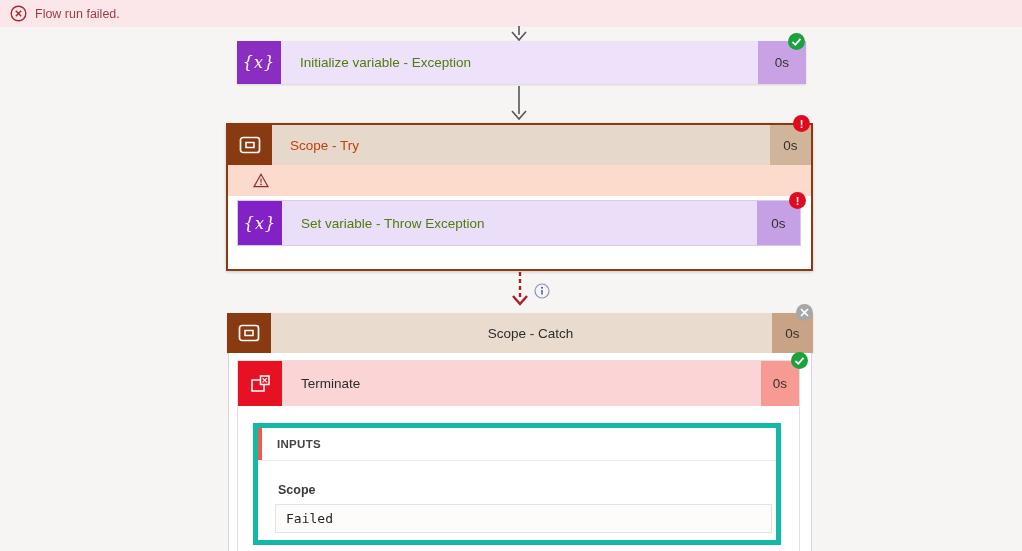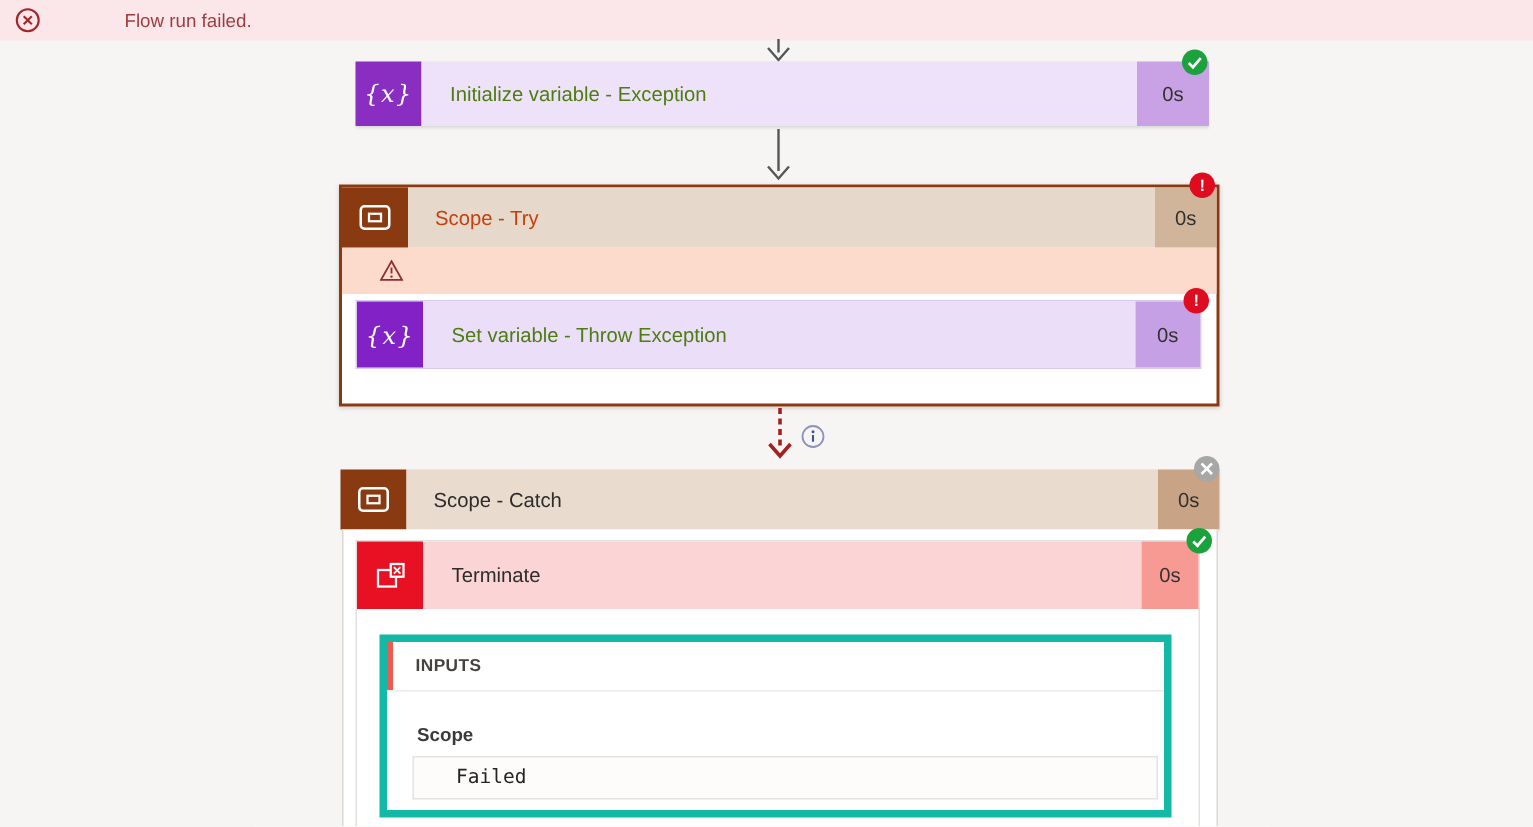--- a/index.html
+++ b/index.html
@@ -2,21 +2,21 @@
 <html><head>
 <meta charset="utf-8">
 <style>
   * { margin:0; padding:0; box-sizing:border-box; }
   html,body { width:1022px; height:551px; }
   body { font-family:"Liberation Sans","DejaVu Sans",sans-serif; }
   #screen { position:relative; width:1022px; height:551px; background:#f6f5f4; overflow:hidden; }
 
   
   #banner { position:absolute; left:0; top:0; width:1022px; height:27px; background:#fbe7e9;
-            display:flex; align-items:center; padding-left:10px;gap:48px; }
+            display:flex; align-items:center; padding-left:10px; }
   #banner .msg { font-size:12.5px; color:#9d3d43; margin-left:8px; }
 
   
   .action-card { position:absolute; display:flex; align-items:stretch;
                  box-shadow:0 1px 2px rgba(0,0,0,.12); cursor:pointer; }
   .action-card .icon-sq { display:flex; align-items:center; justify-content:center; flex:0 0 44px; }
   .action-card .icon-sq .vx { color:#fff; font-family:"DejaVu Serif",serif; font-style:italic;
                                font-size:16px; letter-spacing:1px; }
   .action-card .body { flex:1; display:flex; align-items:center; padding-left:19px;
                        font-size:13.5px; color:#4d7c0f; overflow:hidden; white-space:nowrap; }
@@ -43,21 +43,21 @@
   #try-error { height:31px; background:#fcdacc; display:flex; align-items:center; padding-left:25px; }
   #try-error .etext { font-size:12.5px; color:#3c3a39; margin-left:10px; }
   #try-error .etext b { font-weight:bold; }
 
   
   #scope-catch-header { position:absolute; left:227px; top:313px; width:586px; height:40px;
                         display:flex; cursor:pointer; box-shadow:0 1px 2px rgba(0,0,0,.12); }
   #scope-catch-header .icon-sq { flex:0 0 44px; background:#8a3a10; display:flex;
                                  align-items:center; justify-content:center; }
   #scope-catch-header .body { flex:1; background:#e9dccf; display:flex; align-items:center;
-                              padding-left:18px; font-size:13.5px; color:#2d2c2b; }
+                              padding-left:18px; font-size:13.5px; color:#2d2c2b;justify-content:center; }
   #scope-catch-header .dur { flex:0 0 41px; background:#c8a386; display:flex; align-items:center;
                              justify-content:center; font-size:13.5px; color:#33312f; }
 
   
   #catch-panel { position:absolute; left:228px; top:353px; width:584px; height:198px;
                  background:#fff; border-left:1px solid #dad8d6; border-right:1px solid #dad8d6; }
   #terminate-exp { position:absolute; left:237px; top:360px; width:563px; height:191px;
                    background:#fff; border:1px solid #e3e1df; border-bottom:none; }
   #terminate-header { display:flex; height:45px; cursor:pointer; }
   #terminate-header .icon-sq { flex:0 0 44px; background:#e81123; display:flex;
@@ -69,21 +69,21 @@
 
   
   #inputs-card { position:absolute; left:253px; top:423px; width:528px; height:122px;
                  background:#fff; border:5px solid #14b8a6; }
   #inputs-header { position:relative; height:33px; border-bottom:1px solid #edebe9;
                    display:flex; align-items:center; }
   #inputs-accent { position:absolute; left:0; top:0; width:4px; height:32px; background:#ee5a50; }
   #inputs-title { margin-left:19px; font-size:11.5px; font-weight:bold; color:#45423f; letter-spacing:.3px; }
   #status-label { position:absolute; left:20px; top:55px; font-size:12.5px; font-weight:bold; color:#3b3a39; }
   #status-box { position:absolute; left:17px; top:76px; width:497px; height:29px; background:#fdfcfb;
-                border:1px solid #e5e3e1; display:flex; align-items:center; padding-left:28px; }
+                border:1px solid #e5e3e1; display:flex; align-items:center; padding-left:10px; }
   #status-box .val { font-family:"DejaVu Sans Mono","Liberation Mono",monospace;
                      font-size:13px; color:#242424; }
 
   svg { display:block; }
 </style>
 </head>
 <body>
 
 <div id="screen">
 

